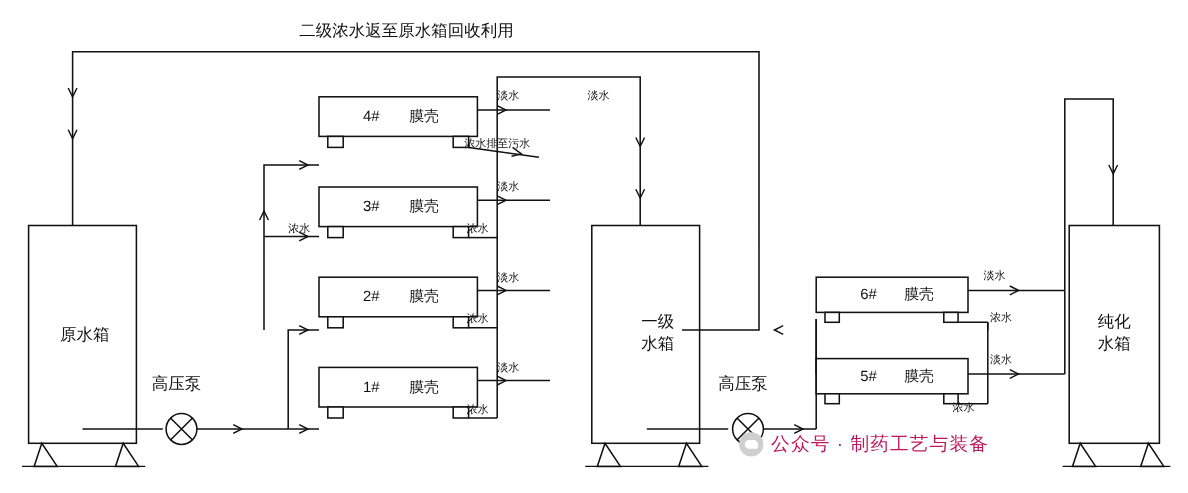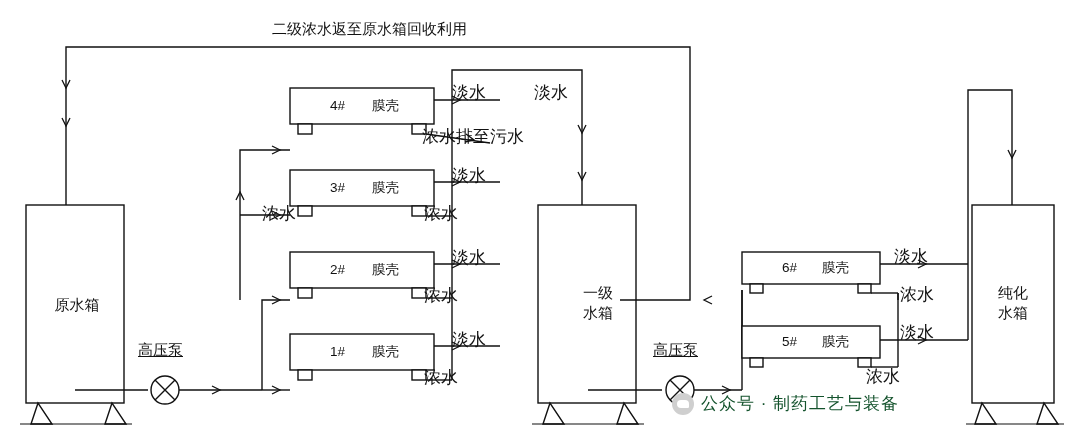--- a/index.html
+++ b/index.html
@@ -14,40 +14,40 @@
   #stage{position:absolute;left:0;top:0;width:1080px;height:448px;}
   svg.layer{position:absolute;left:0;top:0;width:1080px;height:448px;}
 
   .lbl{
     position:absolute;
     font-size:13px;
     line-height:1.25;
     color:#111;
     white-space:pre;
   }
-  .lbl.big{font-size:15px;text-decoration:underline;}
+  .lbl.big{font-size:15px;}
   .lbl.title{font-size:15px;}
-  .lbl.small{font-size:17px;}
+  .lbl.small{font-size:10px;}
   .tank-label{
     position:absolute;
     text-align:center;
     font-size:15px;
     line-height:1.3;
     white-space:pre;
   }
   .vessel-txt{
     position:absolute;
     font-size:13.5px;
     white-space:pre;
   }
   .wm{
     position:absolute;
     left:672px;top:392px;
     display:flex;align-items:center;gap:7px;
-    color:#14532d;
+    color:#be185d;
     font-size:17px;
     letter-spacing:1px;
   }
   .wm .bird{
     width:22px;height:22px;border-radius:50%;
     background:#cfcfcf;
     display:inline-block;
     position:relative;
   }
   .wm .bird:after{

